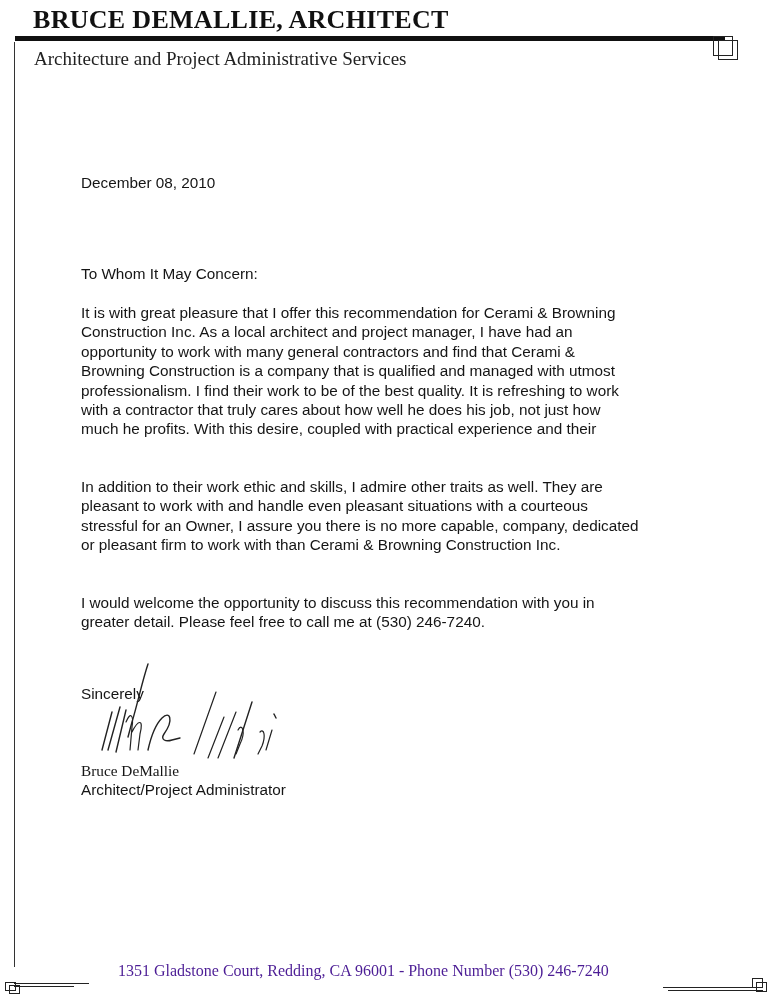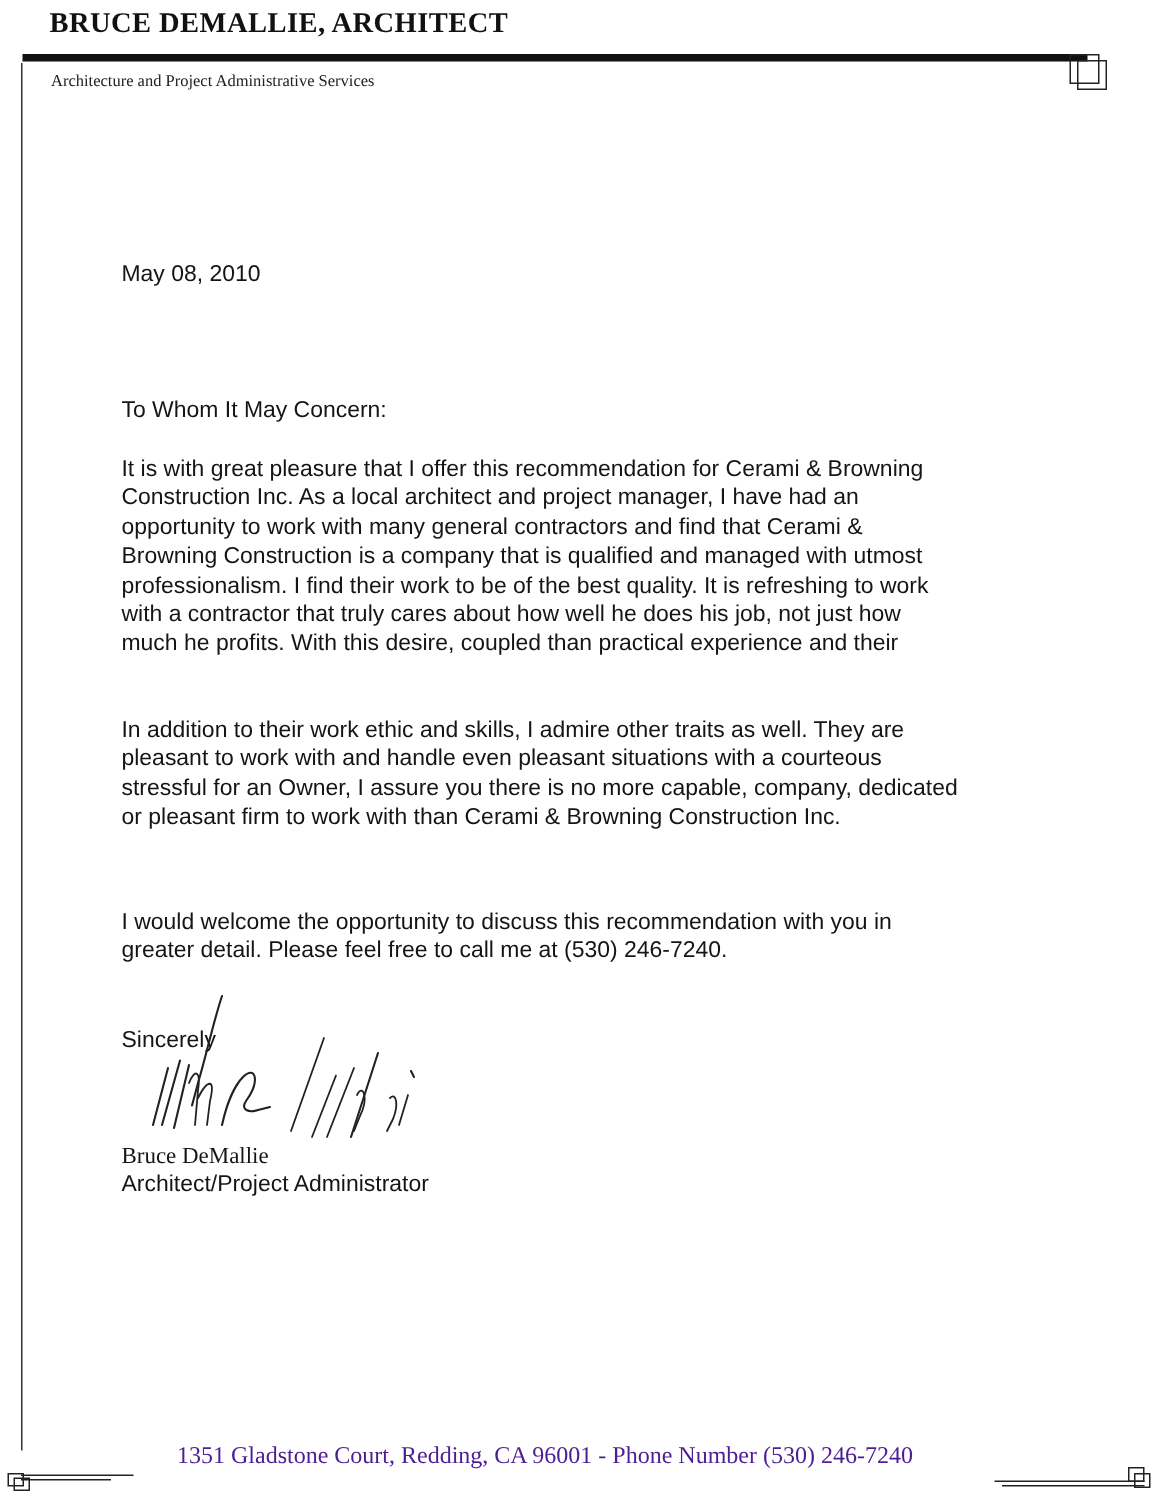--- a/index.html
+++ b/index.html
@@ -1,43 +1,43 @@
 <!DOCTYPE html>
 <html><head>
   <meta charset="utf-8">
   <style>
     html, body { margin: 0; padding: 0; background: #ffffff; }
     body { width: 775px; height: 1000px; position: relative; overflow: hidden; color: #111; }
     .letterhead-title {
       position: absolute; left: 33px; top: 5px;
       font-family: "Liberation Serif", serif; font-weight: bold;
-      font-size: 19px; letter-spacing: 0.3px; color: #111; white-space: nowrap;
+      font-size: 26px; letter-spacing: 0.3px; color: #111; white-space: nowrap;
     }
     .top-rule {
       position: absolute; left: 15px; top: 36px; width: 710px; height: 5px; background: #111;
     }
     .left-rule {
       position: absolute; left: 14px; top: 42px; width: 1px; height: 925px; background: #333;
     }
     .subtitle {
       position: absolute; left: 34px; top: 48px;
-      font-family: "Liberation Serif", serif; font-size: 11px; color: #222; white-space: nowrap;
+      font-family: "Liberation Serif", serif; font-size: 19px; color: #222; white-space: nowrap;
     }
     .corner { position: absolute; }
     .corner .sq { position: absolute; border: 1.5px solid #222; background: transparent; box-sizing: border-box; }
     .body-text {
       position: absolute; left: 81px;
       font-family: "Liberation Sans", sans-serif; font-size: 15.3px; line-height: 19.4px; color: #151515;
     }
     .date { top: 173px; }
     .salutation { top: 264px; }
     .para { width: 600px; }
     .para1 { top: 303px; }
     .para2 { top: 477px; }
-    .para3 { top: 593px; margin-top: 12px; }
+    .para3 { top: 593px; }
     .line { display: block; white-space: nowrap; }
     .closing { top: 684px; }
     .signature { position: absolute; left: 90px; top: 662px; width: 260px; height: 100px; }
     .sig-name { top: 761px; font-family: Liberation Serif, serif; }
     .sig-title { top: 780px; }
     .footer {
       position: absolute; left: 118px; top: 962px;
       font-family: "Liberation Serif", serif; font-size: 16px; color: #4c1d95; white-space: nowrap;
     }
     .bottom-rule-left { position: absolute; left: 14px; top: 983px; width: 75px; height: 1px; background: #222; }
@@ -53,31 +53,31 @@
   <div class="top-rule"></div>
   <div class="left-rule"></div>
   <div class="subtitle">Architecture and Project Administrative Services</div>
 
   <div class="corner" style="left:713px; top:36px; width:28px; height:24px;">
     <div class="sq" style="left:0; top:0; width:20px; height:20px;"></div>
     <div class="sq" style="left:5px; top:4px; width:20px; height:20px;"></div>
   </div>
 </div>
 
-<div class="body-text date">May 08, 2010</div>
+<div class="body-text date">December 08, 2010</div>
 <div class="body-text salutation">To Whom It May Concern:</div>
 
 <div class="body-text para para1">
   <span class="line">It is with great pleasure that I offer this recommendation for Cerami &amp; Browning</span>
   <span class="line">Construction Inc.  As a local architect and project manager, I have had an</span>
   <span class="line">opportunity to work with many general contractors and find that Cerami &amp;</span>
   <span class="line">Browning Construction is a company that is qualified and managed with utmost</span>
   <span class="line">professionalism.  I find their work to be of the best quality.  It is refreshing to work</span>
   <span class="line">with a contractor that truly cares about how well he does his job, not just how</span>
-  <span class="line">much he profits.   With this desire, coupled than practical experience and their</span>
+  <span class="line">much he profits.   With this desire, coupled with practical experience and their</span>
 </div>
 
 <div class="body-text para para2">
   <span class="line">In addition to their work ethic and skills, I admire other traits as well.  They are</span>
   <span class="line">pleasant to work with and handle even pleasant situations with a courteous</span>
   <span class="line">stressful for an Owner, I assure you there is no more capable, company, dedicated</span>
   <span class="line">or pleasant firm to work with than Cerami &amp; Browning Construction Inc.</span>
 </div>
 
 <div class="body-text para para3">

